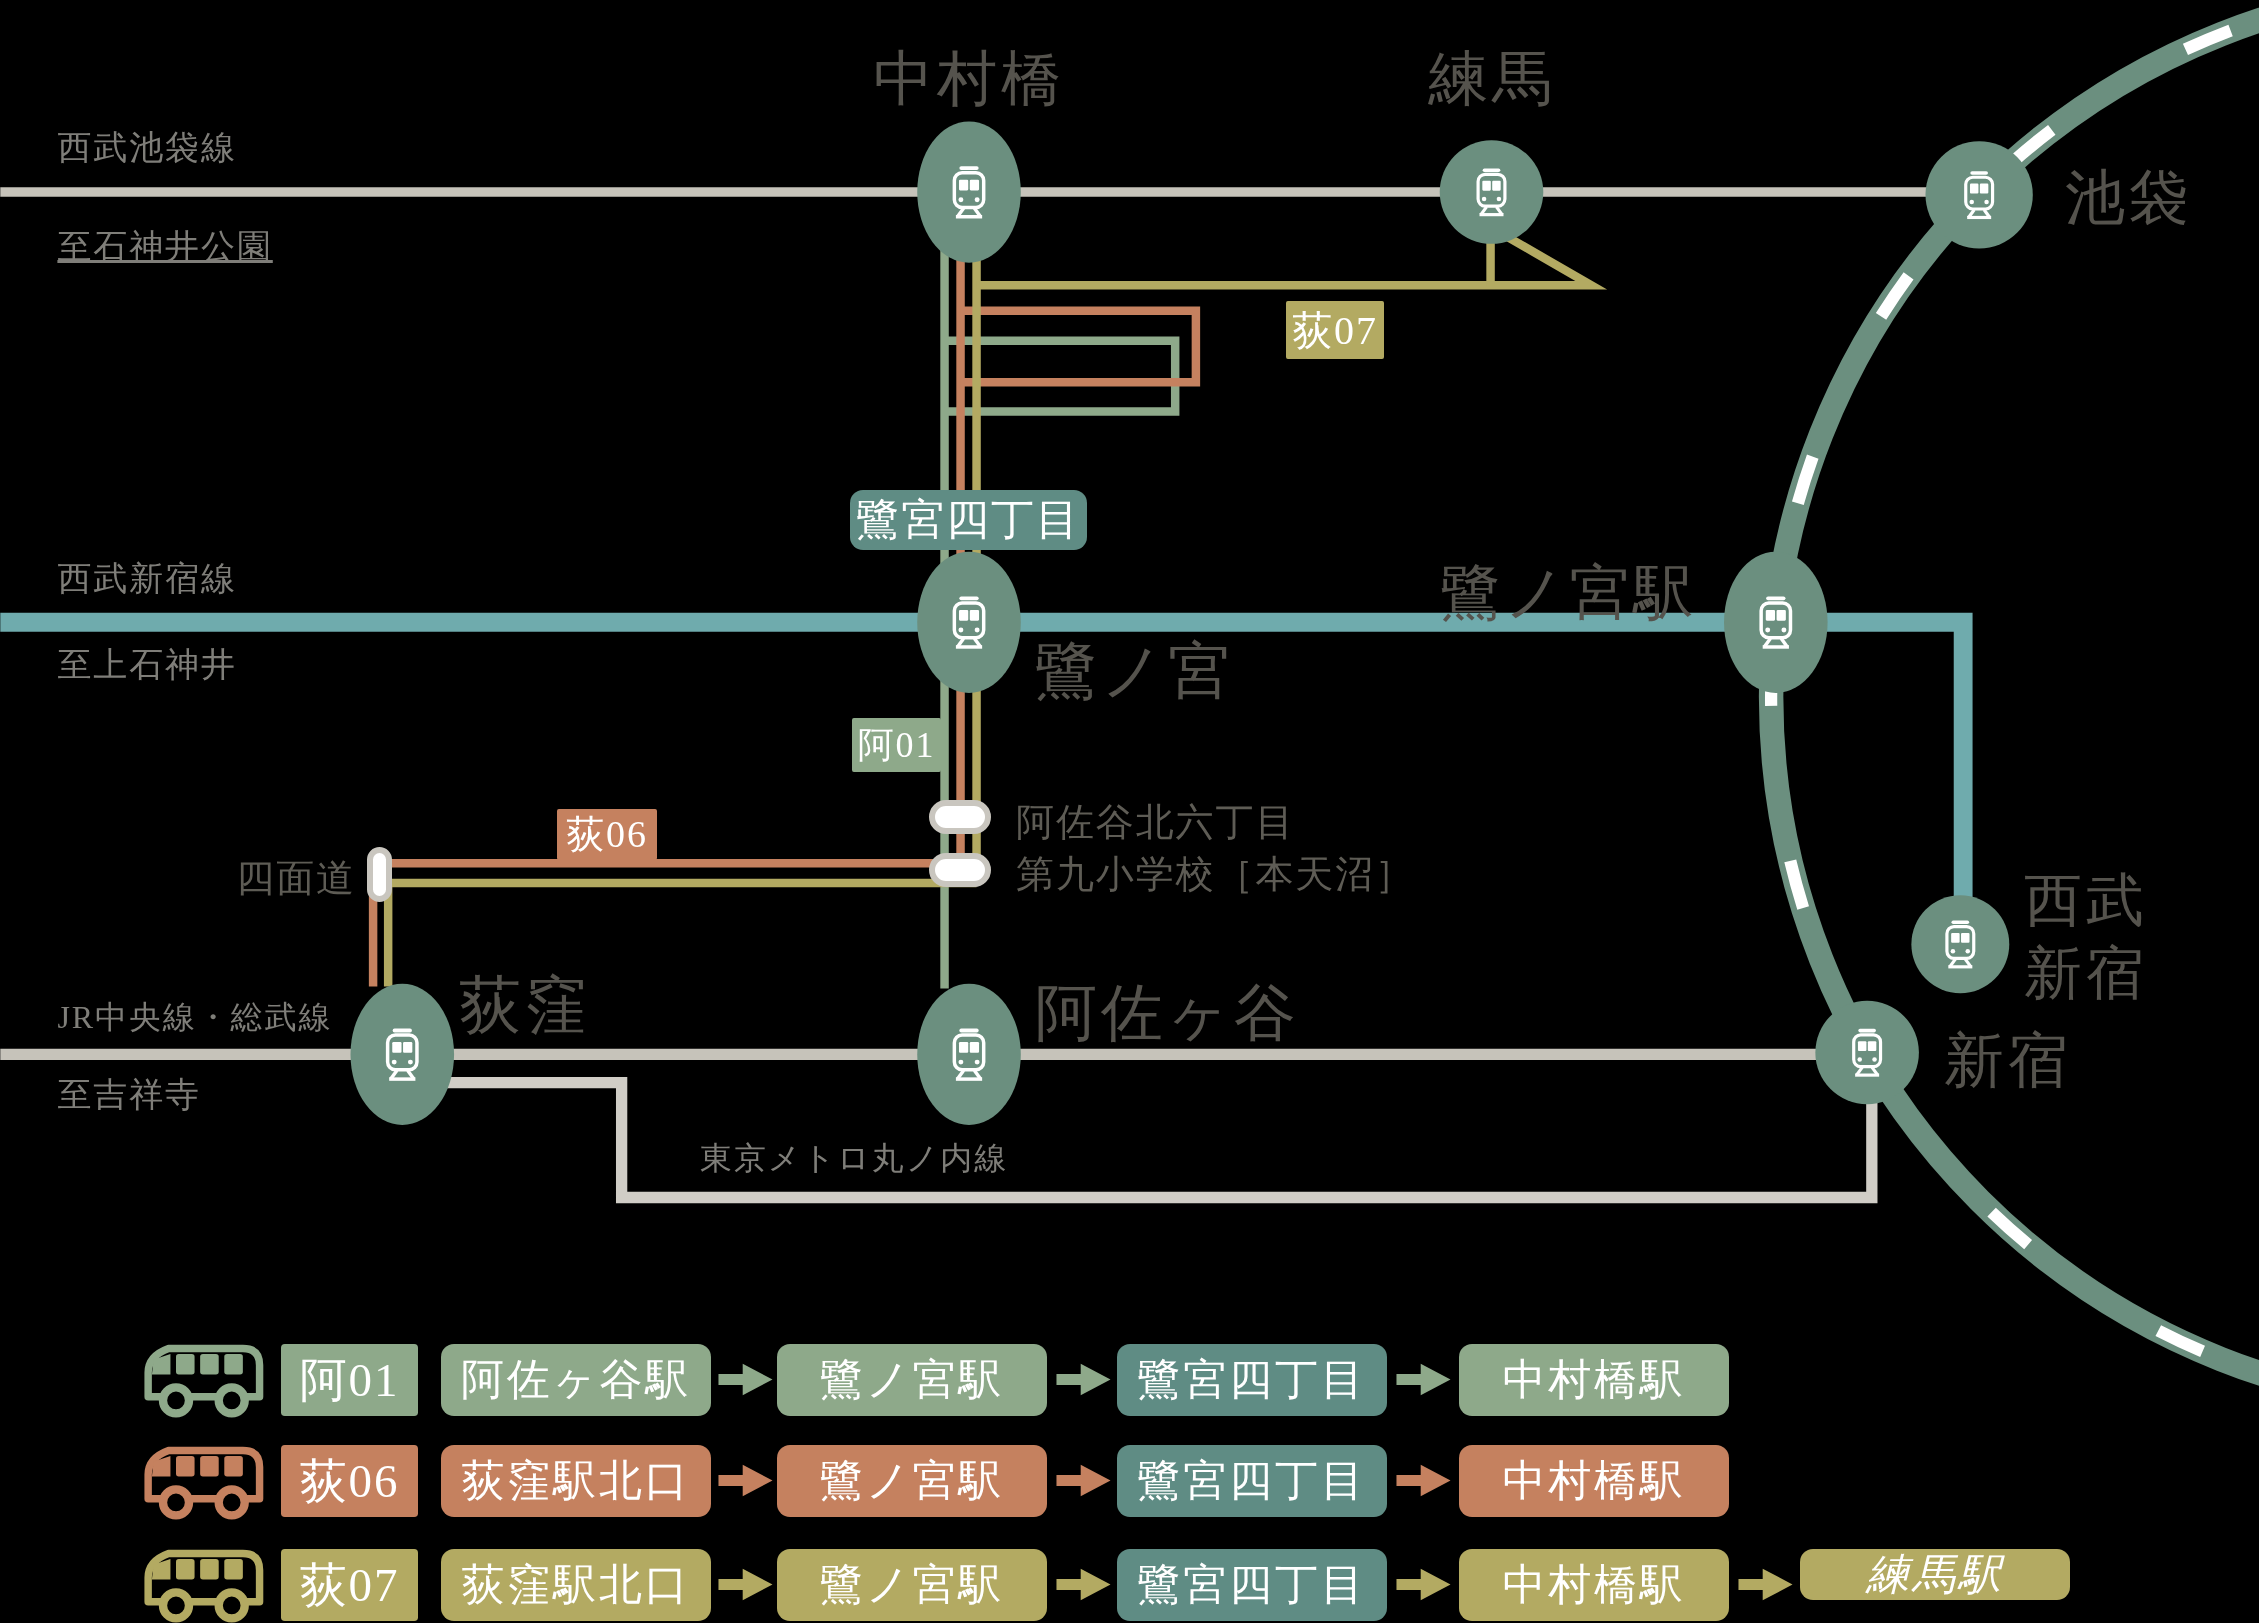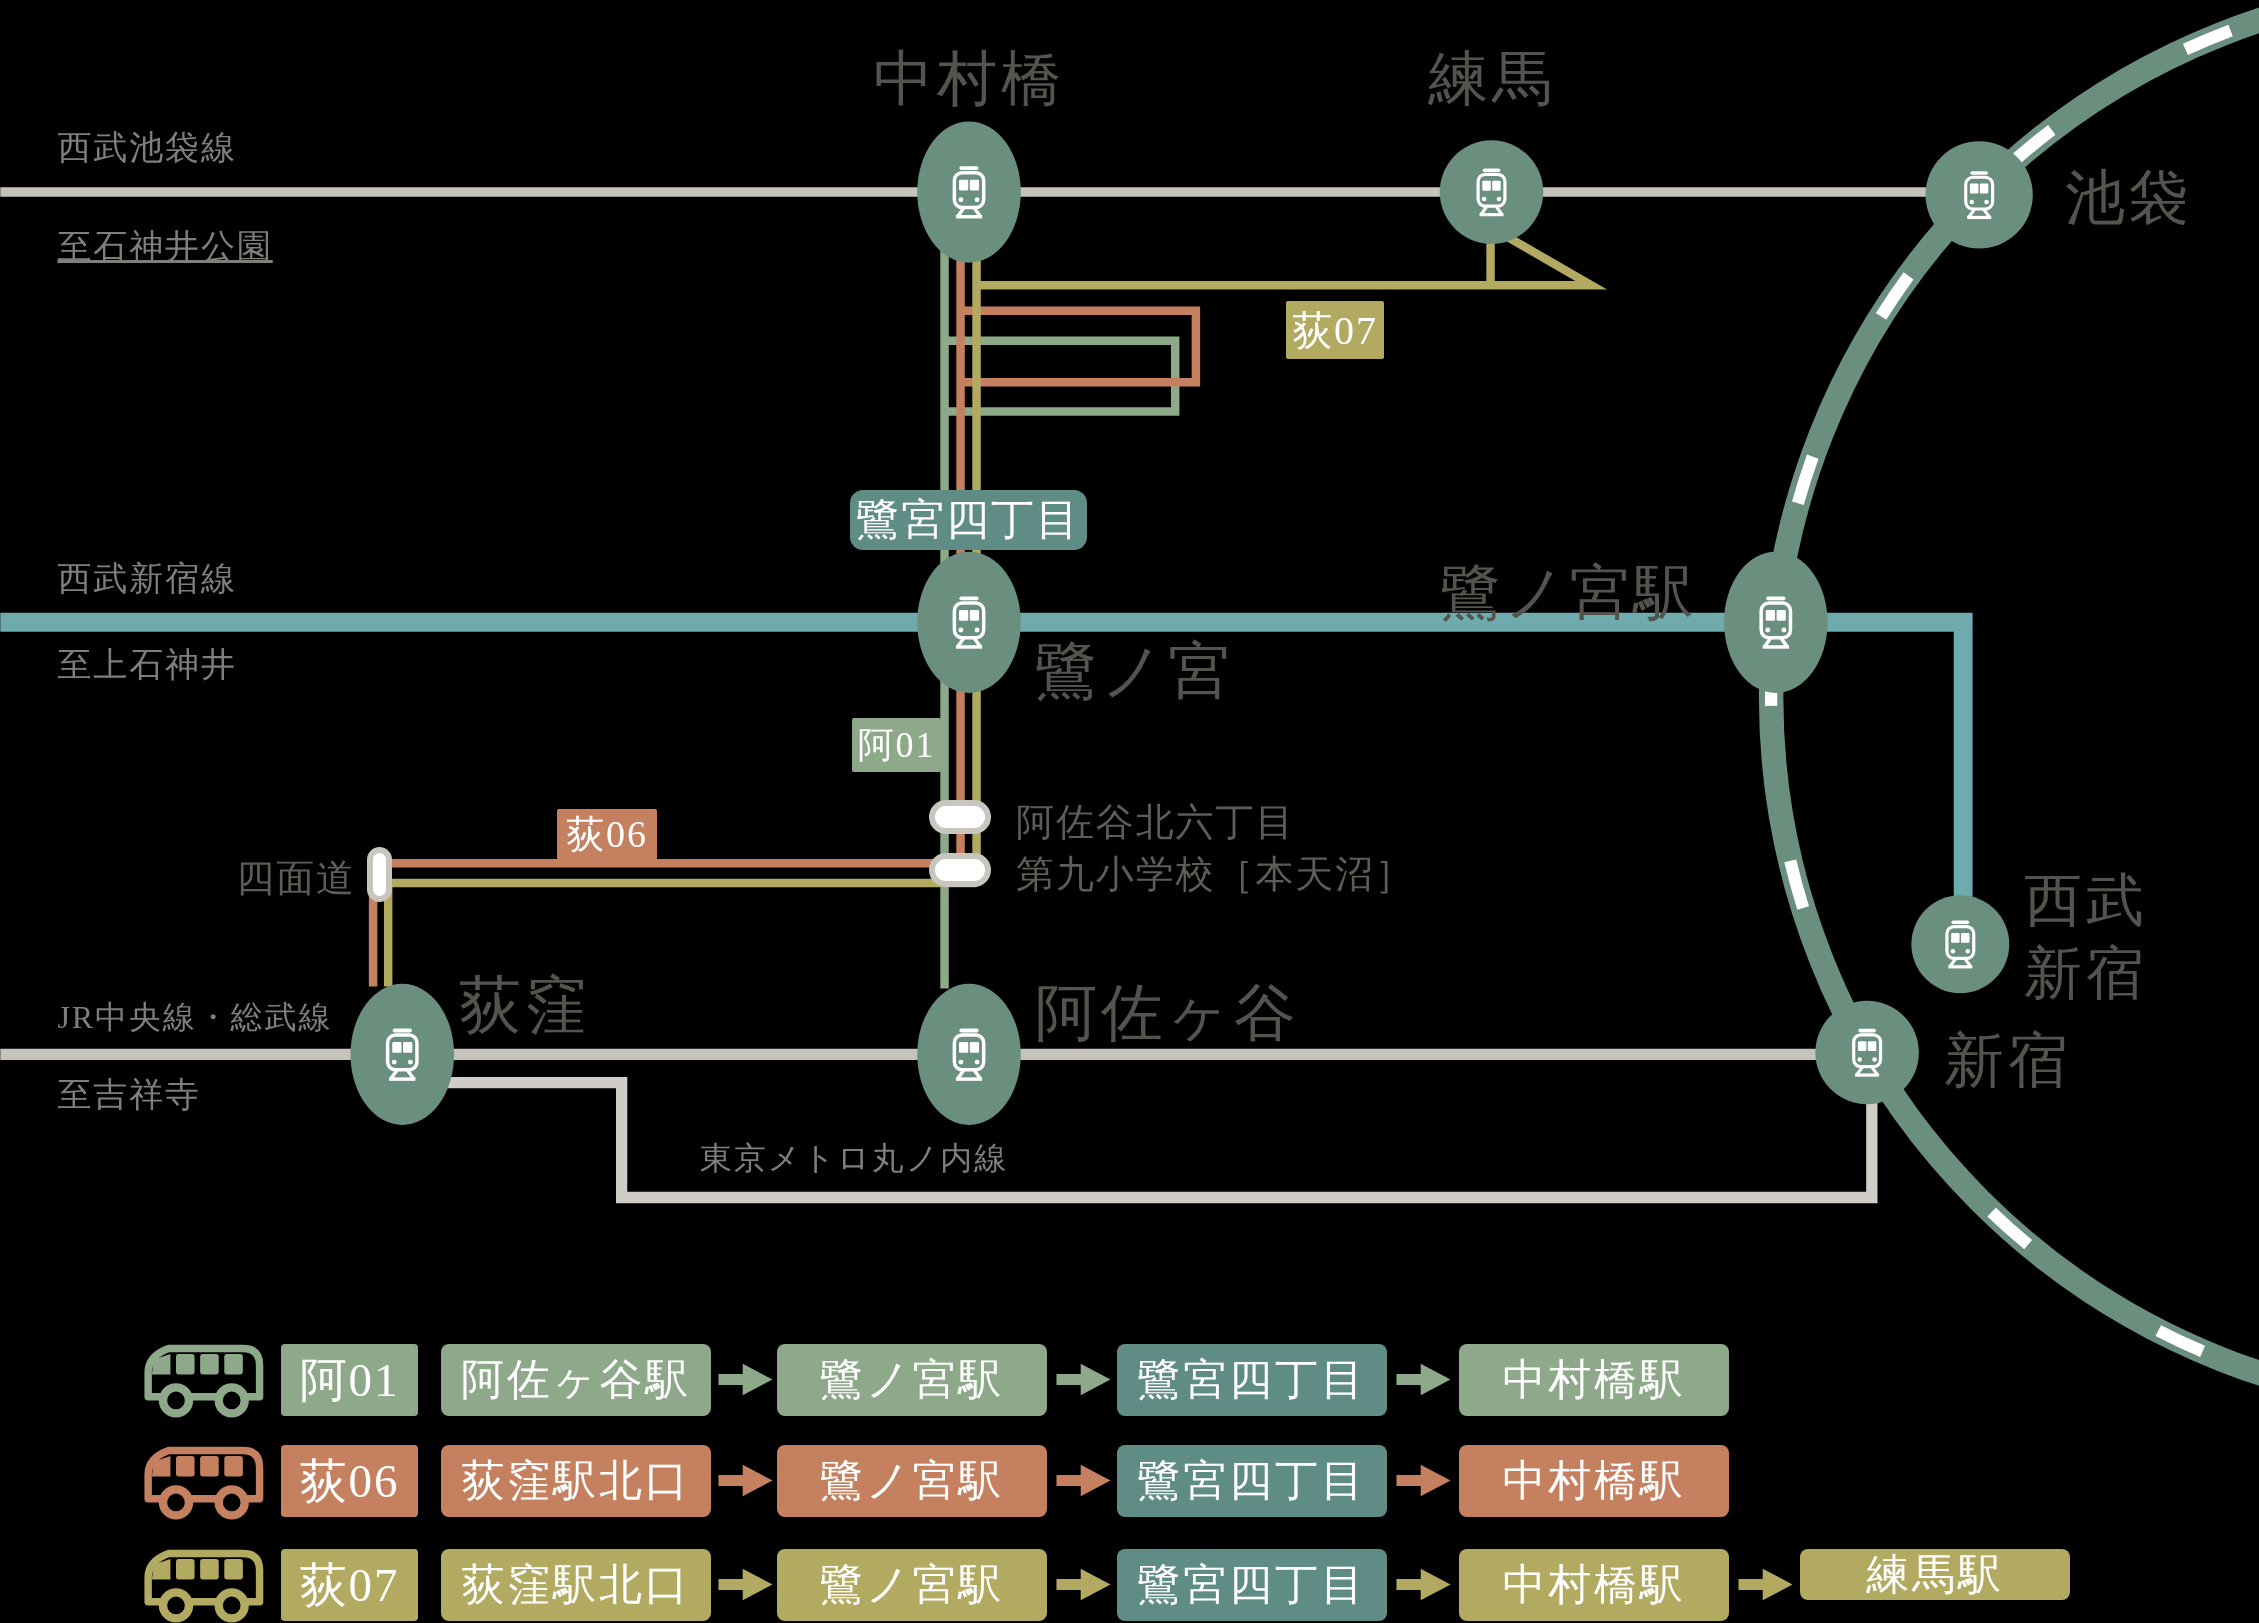--- a/index.html
+++ b/index.html
@@ -9,21 +9,21 @@
   .abs{position:absolute;white-space:nowrap;}
   .rail-label{color:#7f7e79;letter-spacing:1.9px;margin-left:48px;}
   .station-name{color:#55534d;letter-spacing:3.8px;line-height:1.0;}
   .two-line{line-height:1.26;}
   .anchor-middle{transform:translateX(-50%);}
   .anchor-end{transform:translateX(-100%);}
   .badge{color:#fff;display:flex;align-items:center;justify-content:center;box-sizing:border-box;letter-spacing:1.9px;}
   .pill{background:#fff;border:6.6px solid #c9c6bf;border-radius:941px;box-sizing:border-box;}
   .stop-label{color:#5e5c55;font-size:38px;letter-spacing:1.9px;}
   .legend-badge{color:#fff;display:flex;align-items:center;justify-content:center;font-size:47px;border-radius:3.8px;letter-spacing:1.9px;}
-  .legend-stop{color:#fff;display:flex;align-items:center;justify-content:center;font-size:43px;border-radius:8px;letter-spacing:2.8px;}
+  .legend-stop{color:#fff;display:flex;align-items:center;justify-content:center;font-size:43px;border-radius:13px;letter-spacing:2.8px;}
 </style>
 </head>
 <body>
 
 <div id="canvas">
   <svg id="map-svg" width="2260" height="1623" viewBox="0 0 2400 1724">
       <circle cx="2638" cy="740" r="757" fill="none" stroke="#6b8f7f" stroke-width="26"></circle>
       <circle cx="2638" cy="740" r="757" fill="none" stroke="#ffffff" stroke-width="13" stroke-dasharray="52 166" stroke-dashoffset="30"></circle>
       <path d="M0 204 H2103" fill="none" stroke="#c6c3ba" stroke-width="10"></path>
       <path d="M0 1120 H1983" fill="none" stroke="#c6c3ba" stroke-width="12"></path>
@@ -267,17 +267,17 @@
           <path d="M0 16 H26 V5 L58 22 L26 39 V28 H0 Z" fill="#b3aa62"></path>
         </svg>
         <div class="abs legend-stop" style="position: absolute; left: 1117px; top: 1549px; width: 270px; height: 72px; background: rgb(95, 140, 132);">鷺宮四丁目</div>
         <svg viewBox="0 0 58 44" width="55" height="41" style="position: absolute; left: 1396px; top: 1564px;">
           <path d="M0 16 H26 V5 L58 22 L26 39 V28 H0 Z" fill="#b3aa62"></path>
         </svg>
         <div class="abs legend-stop" style="position: absolute; left: 1459px; top: 1549px; width: 270px; height: 72px; background: rgb(179, 170, 98);">中村橋駅</div>
         <svg viewBox="0 0 58 44" width="55" height="41" style="position: absolute; left: 1738px; top: 1564px;">
           <path d="M0 16 H26 V5 L58 22 L26 39 V28 H0 Z" fill="#b3aa62"></path>
         </svg>
-        <div class="abs legend-stop" style="position: absolute; left: 1800px; top: 1549px; width: 270px; height: 51px; background: rgb(179, 170, 98);">練馬駅</div>
+        <div class="abs legend-stop" style="position: absolute; left: 1800px; top: 1549px; width: 270px; height: 51px; background: rgb(179, 170, 98); font-style: italic;">練馬駅</div>
       </div>
     </div>
 </div>
 
 
 </body></html>

